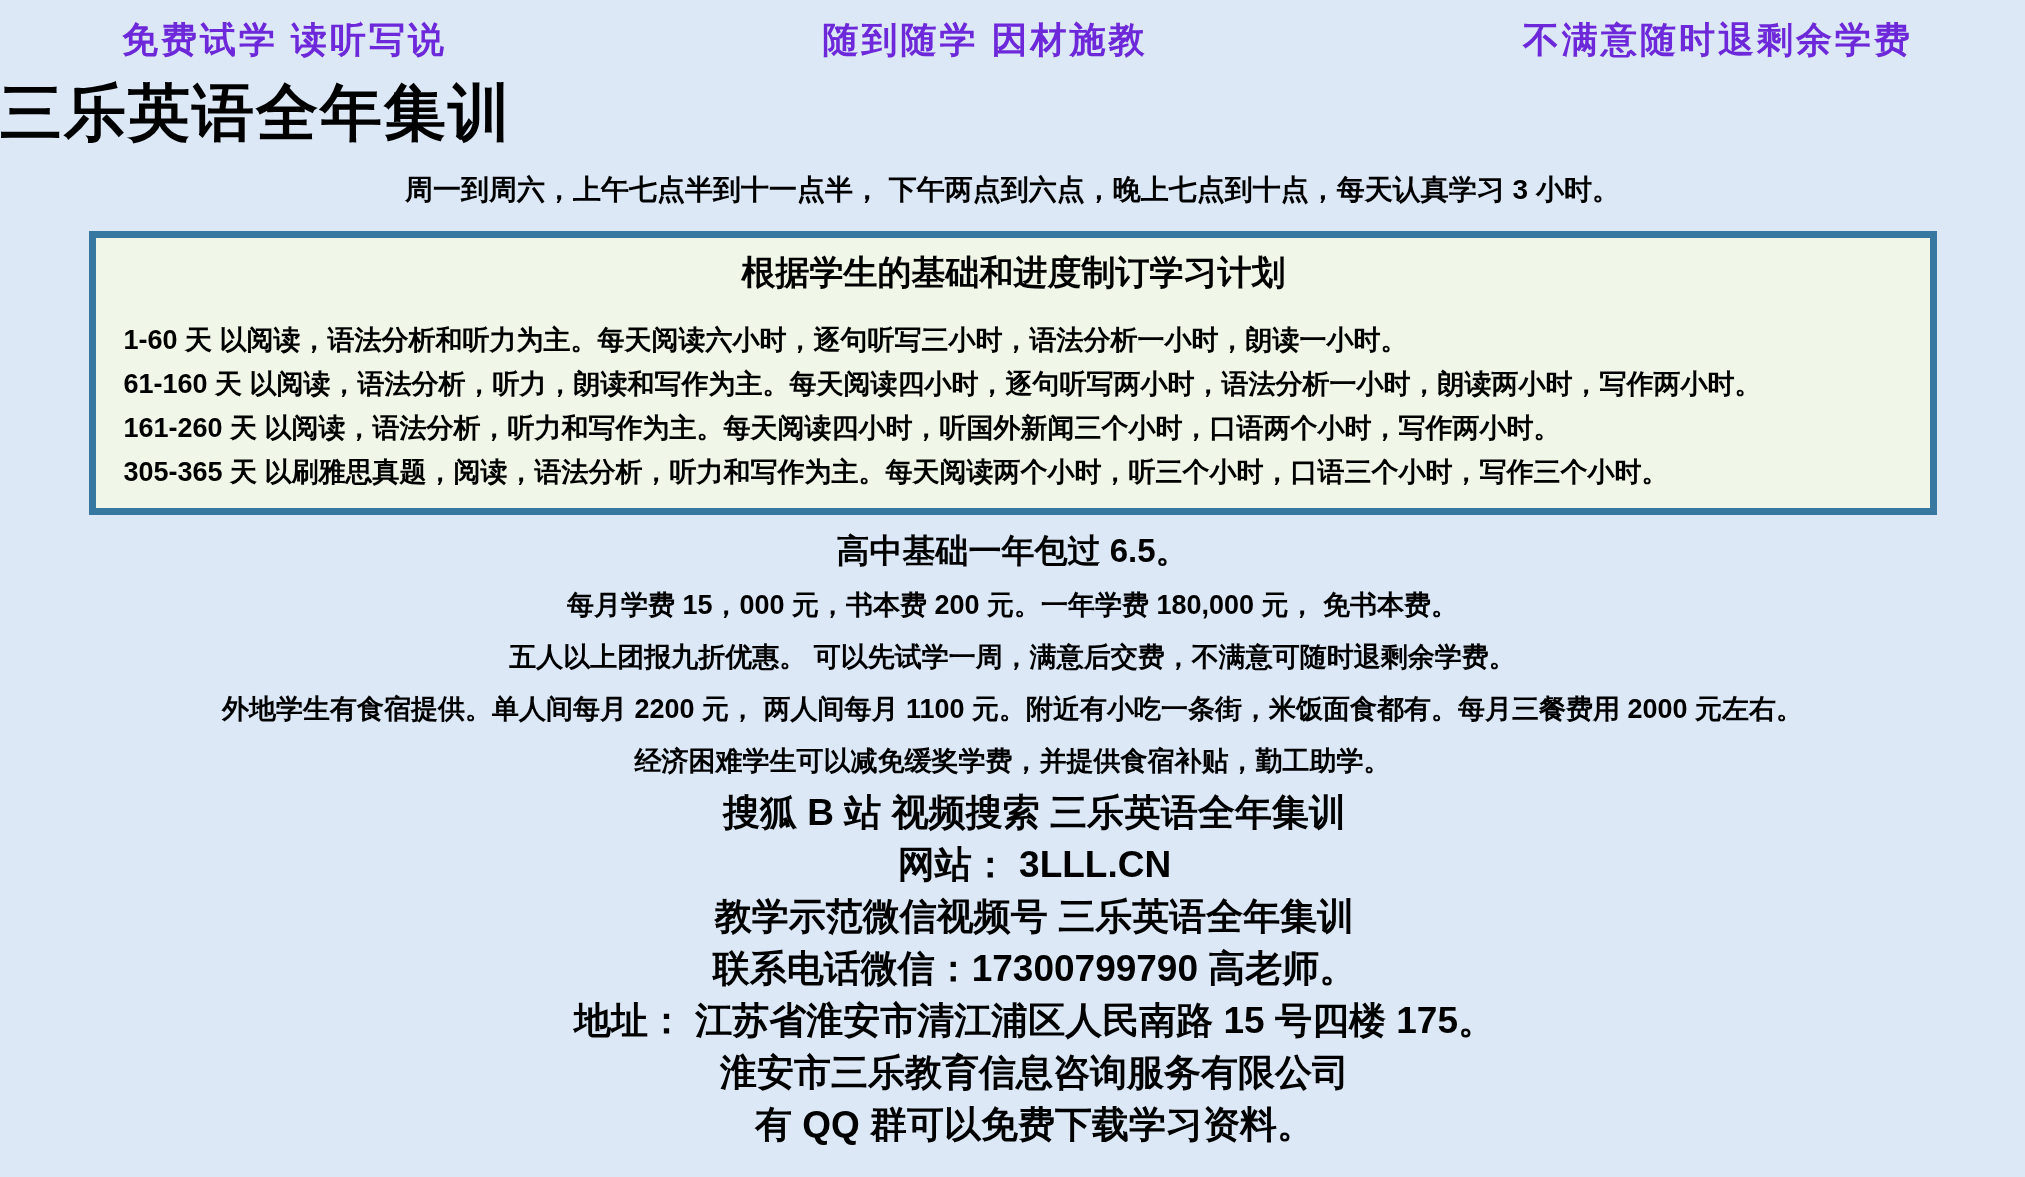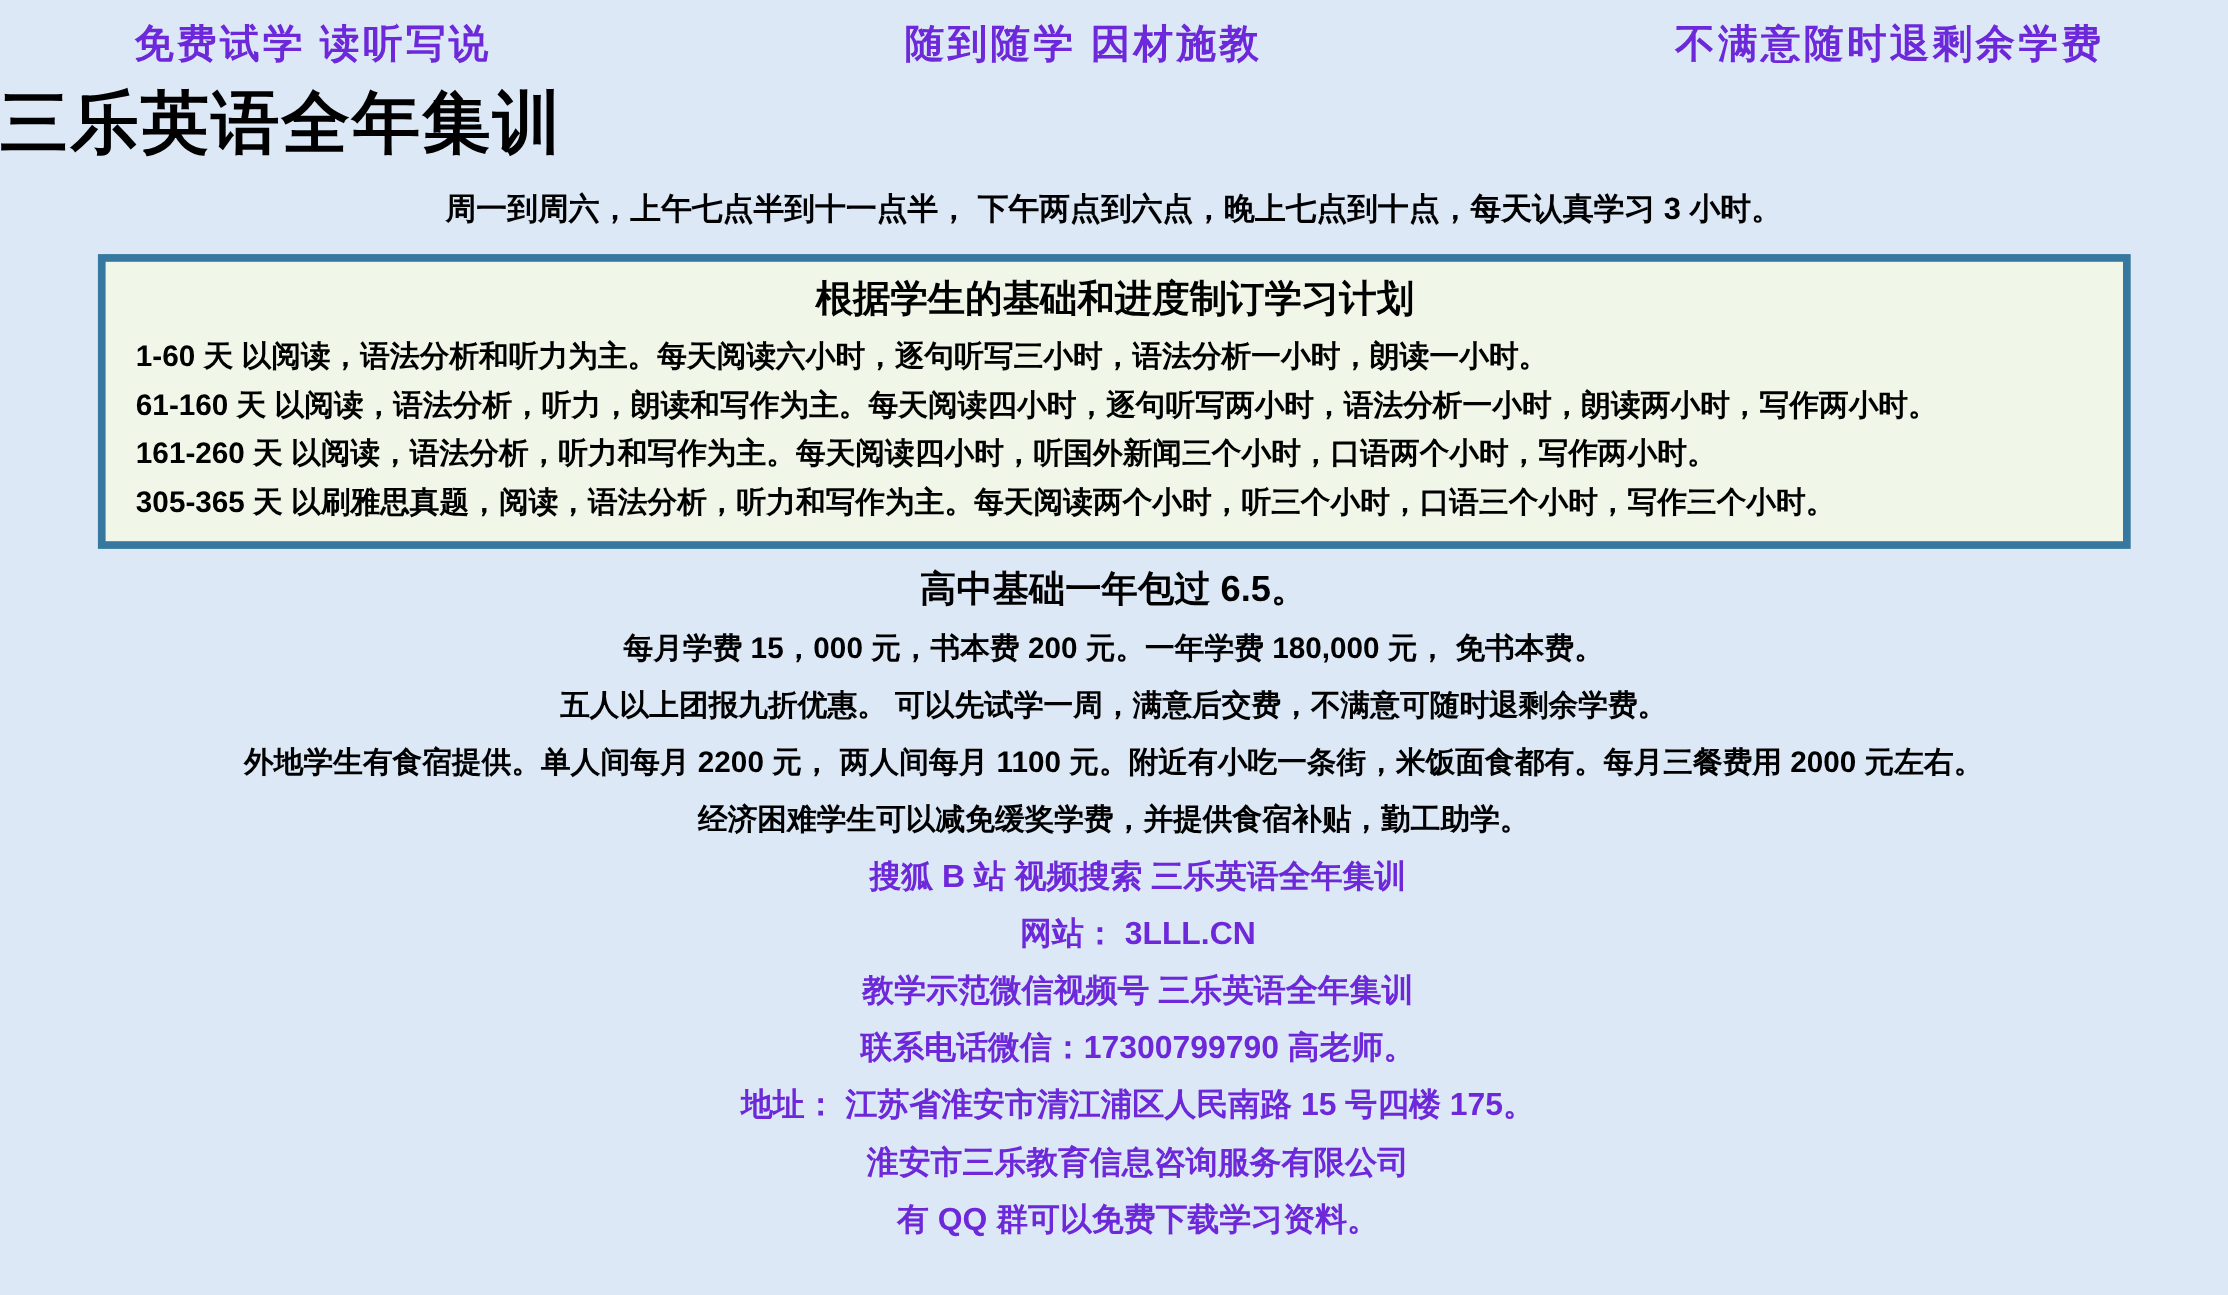--- a/index.html
+++ b/index.html
@@ -45,21 +45,21 @@
     width: 1848px;
     margin: 24px auto 0 auto;
     border: 7px solid #36789f;
     background: #f0f7e9;
     padding: 10px 26px 14px 28px;
   }
   .plan-heading {
     text-align: center;
     font-size: 34px;
     line-height: 48px;
-    margin-bottom: 6px;
+    margin-bottom: 22px;
   }
   .plan-item {
     font-size: 27px;
     line-height: 44px;
     white-space: nowrap;
   }
 
   .lines-stack { margin-top: 8px; }
   .highlight-line {
     text-align: center;
@@ -69,24 +69,24 @@
   }
   .info-line {
     text-align: center;
     font-size: 27px;
     height: 52px;
     line-height: 52px;
     white-space: nowrap;
   }
   .contact-line {
     text-align: center;
-    font-size: 29px;
+    font-size: 37px;
     height: 52px;
     line-height: 52px;
-    color: #6d28d9;
+    color: #000000;
     white-space: nowrap;
     padding-left: 44px;
   }
 </style>
 </head>
 <body>
 
 <div class="page">
 
   <div class="header-row">

